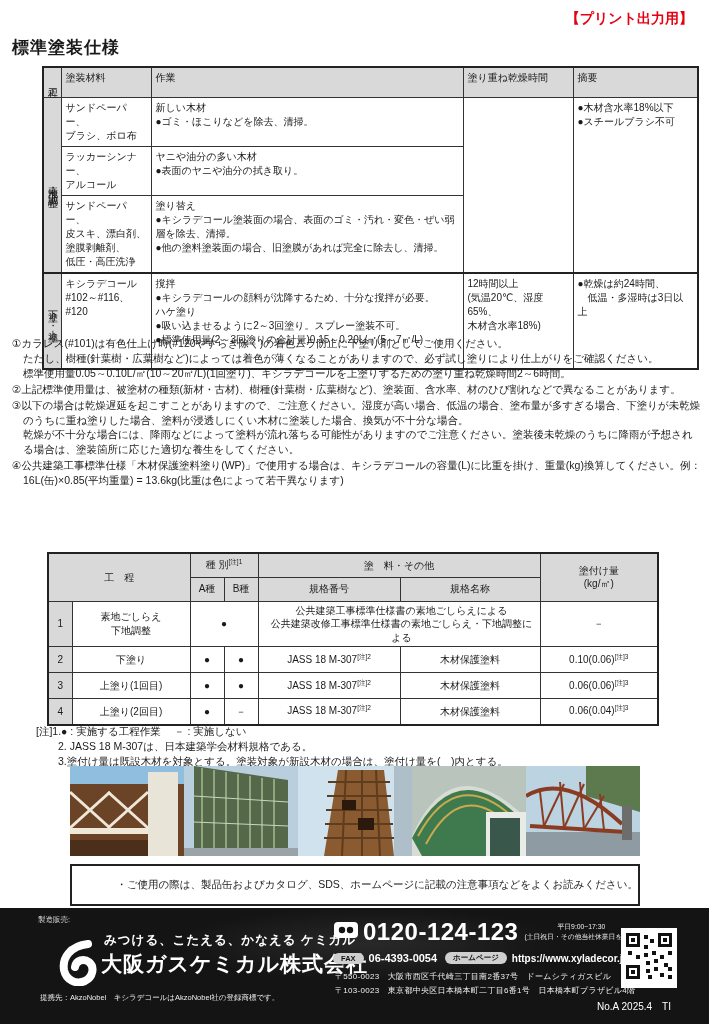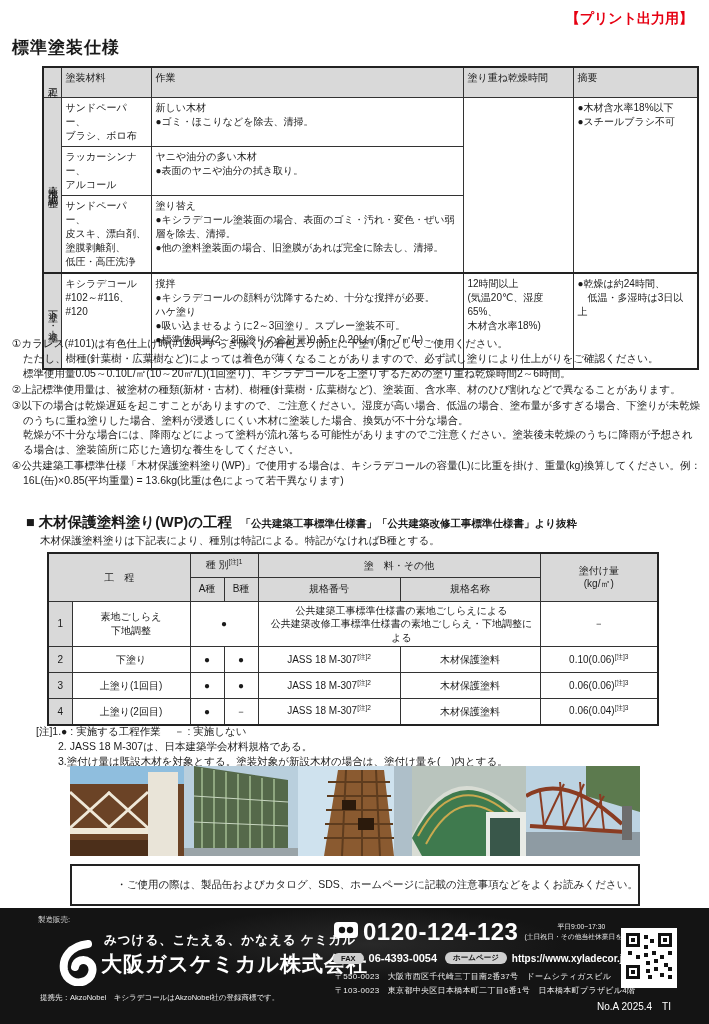--- a/index.html
+++ b/index.html
@@ -150,25 +150,20 @@
   <div class="notes1">
     <div class="note">①カラレス(#101)は有色仕上げ時(#120やすらぎ除く)の着色ムラ防止に下塗り剤としてご使用ください。
 ただし、樹種(針葉樹・広葉樹など)によっては着色が薄くなることがありますので、必ず試し塗りにより仕上がりをご確認ください。
 標準使用量0.05～0.10L/㎡(10～20㎡/L)(1回塗り)、キシラデコールを上塗りするための塗り重ね乾燥時間2～6時間。</div>
     <div class="note">②上記標準使用量は、被塗材の種類(新材・古材)、樹種(針葉樹・広葉樹など)、塗装面、含水率、材のひび割れなどで異なることがあります。</div>
     <div class="note">③以下の場合は乾燥遅延を起こすことがありますので、ご注意ください。湿度が高い場合、低温の場合、塗布量が多すぎる場合、下塗りが未乾燥のうちに重ね塗りした場合、塗料が浸透しにくい木材に塗装した場合、換気が不十分な場合。
 乾燥が不十分な場合には、降雨などによって塗料が流れ落ちる可能性がありますのでご注意ください。塗装後未乾燥のうちに降雨が予想される場合は、塗装箇所に応じた適切な養生をしてください。</div>
     <div class="note">④公共建築工事標準仕様「木材保護塗料塗り(WP)」で使用する場合は、キシラデコールの容量(L)に比重を掛け、重量(kg)換算してください。例：16L(缶)×0.85(平均重量) = 13.6kg(比重は色によって若干異なります)</div>
   </div>
 
-  <div class="wp-head">
-    <span class="wp-title">■ 木材保護塗料塗り(WP)の工程</span>
-    <span class="wp-src">「公共建築工事標準仕様書」「公共建築改修工事標準仕様書」より抜粋</span>
-  </div>
-  <div class="wp-intro">木材保護塗料塗りは下記表により、種別は特記による。特記がなければB種とする。</div>
 
   <table class="t2">
     <colgroup>
         <col class="c-no">
         <col class="c-name">
         <col class="c-a">
         <col class="c-b">
         <col class="c-sno">
         <col class="c-snm">
         <col class="c-amt">

